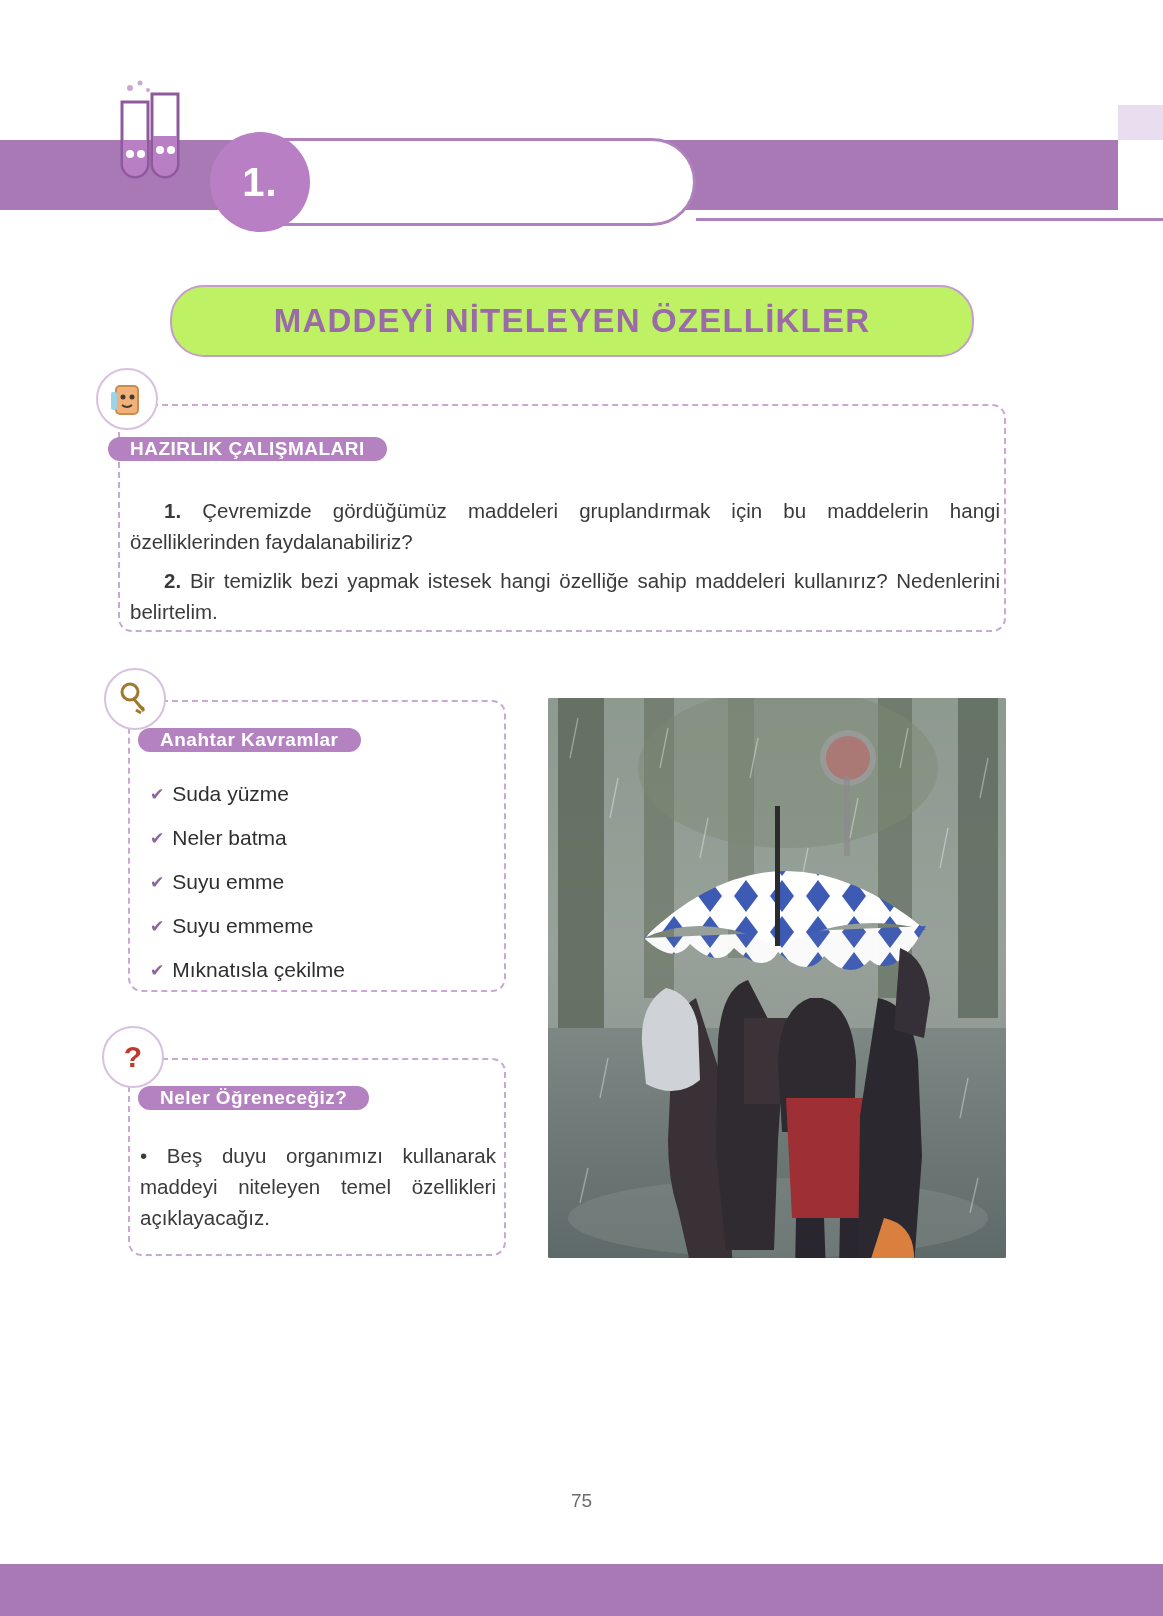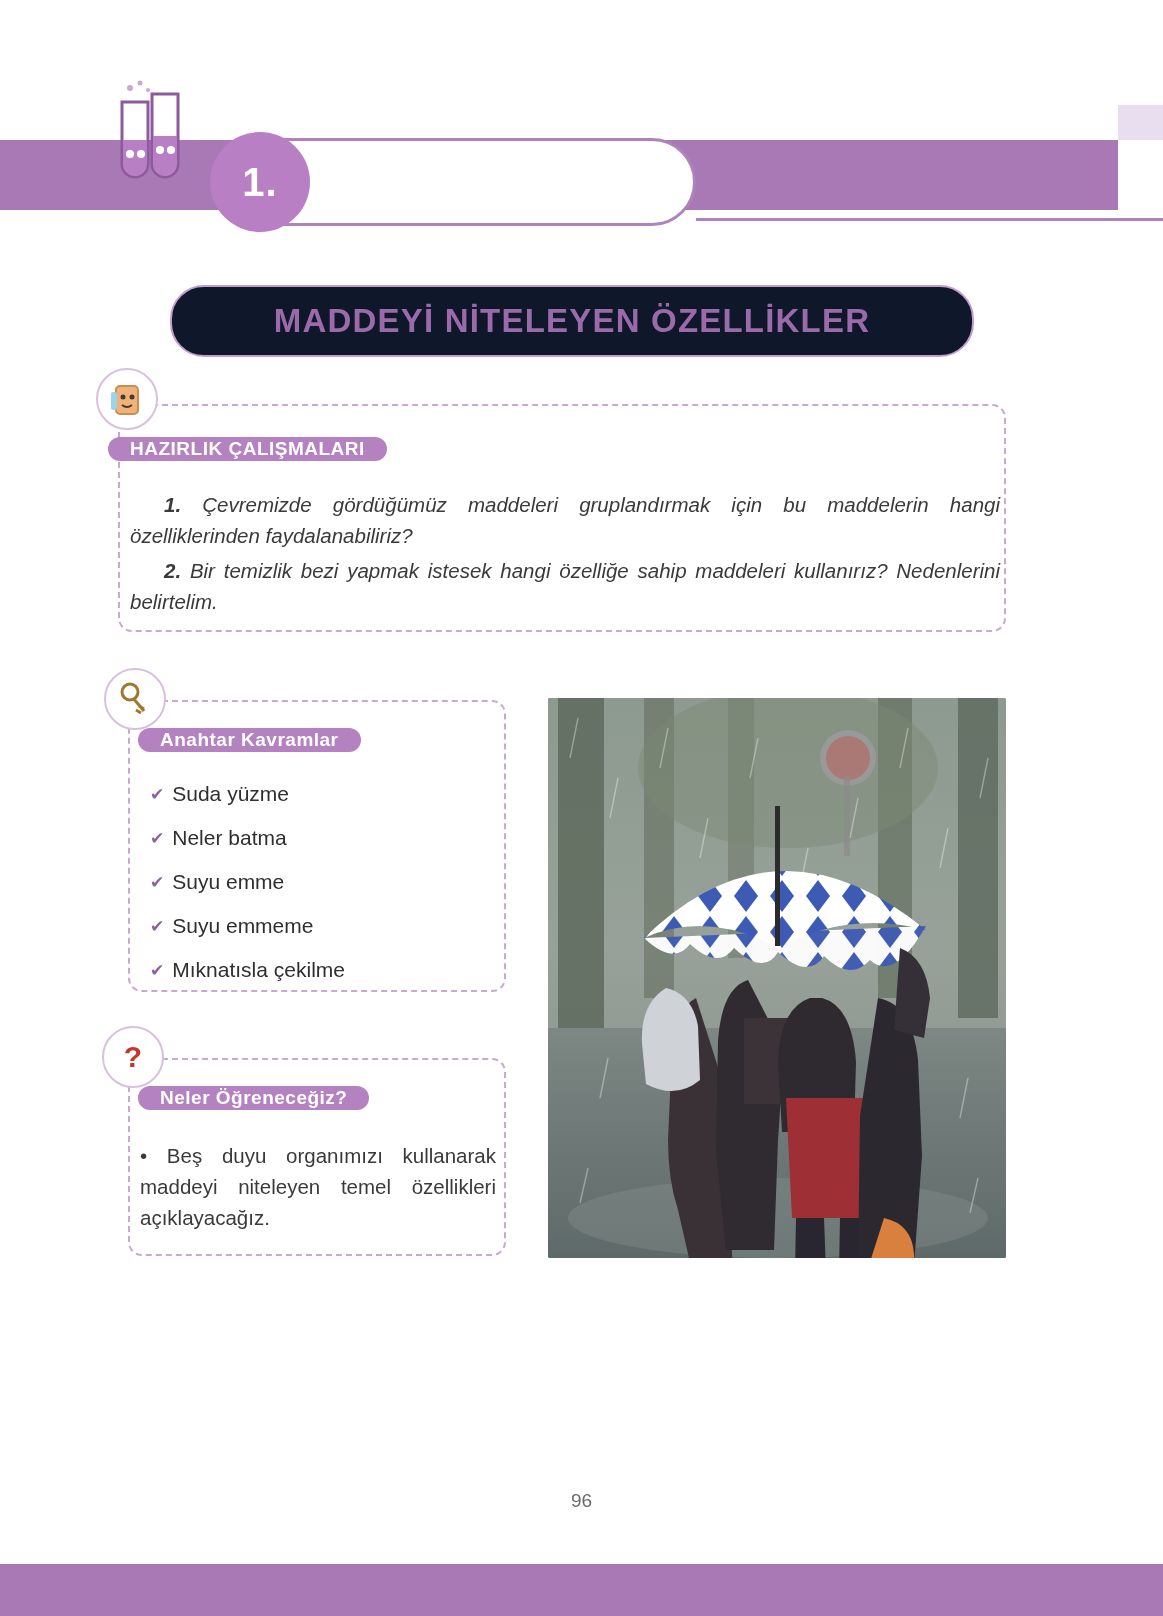--- a/index.html
+++ b/index.html
@@ -114,21 +114,21 @@
 
   
   .title-box {
     position: absolute;
     left: 170px;
     top: 285px;
     width: 800px;
     height: 68px;
     border: 2px solid #c49ccd;
     border-radius: 34px;
-    background: #0f172a;
+    background: #bef264;
     display: flex;
     align-items: center;
     justify-content: center;
   }
   .title-text {
     font-size: 33px;
     font-weight: bold;
     color: #9b6aa9;
     letter-spacing: 1.2px;
   }
@@ -198,21 +198,21 @@
   .prep-text {
     position: absolute;
     left: 130px;
     top: 487px;
     width: 870px;
     font-size: 20.5px;
     color: #3a3a3a;
     line-height: 31px;
     text-align: justify;
   }
-  .prep-text p { margin: 2px 0 4px 0; font-style: italic; }
+  .prep-text p { margin: 8px 0 4px 0; }
   .prep-text b { font-weight: bold; }
   .indent { display: inline-block; width: 34px; }
 
   
   .key-list {
     position: absolute;
     left: 150px;
     top: 782px;
     width: 340px;
     list-style: none;
@@ -446,13 +446,13 @@
       <line x1="420" y1="380" x2="412" y2="420"></line>
       <line x1="40" y1="470" x2="32" y2="505"></line>
       <line x1="430" y1="480" x2="422" y2="515"></line>
     </g>
   </svg>
 </div>
 
 <div class="bottom-text">
 </div>
 
-<div class="page-num">96</div>
+<div class="page-num">75</div>
 
 </body></html>

